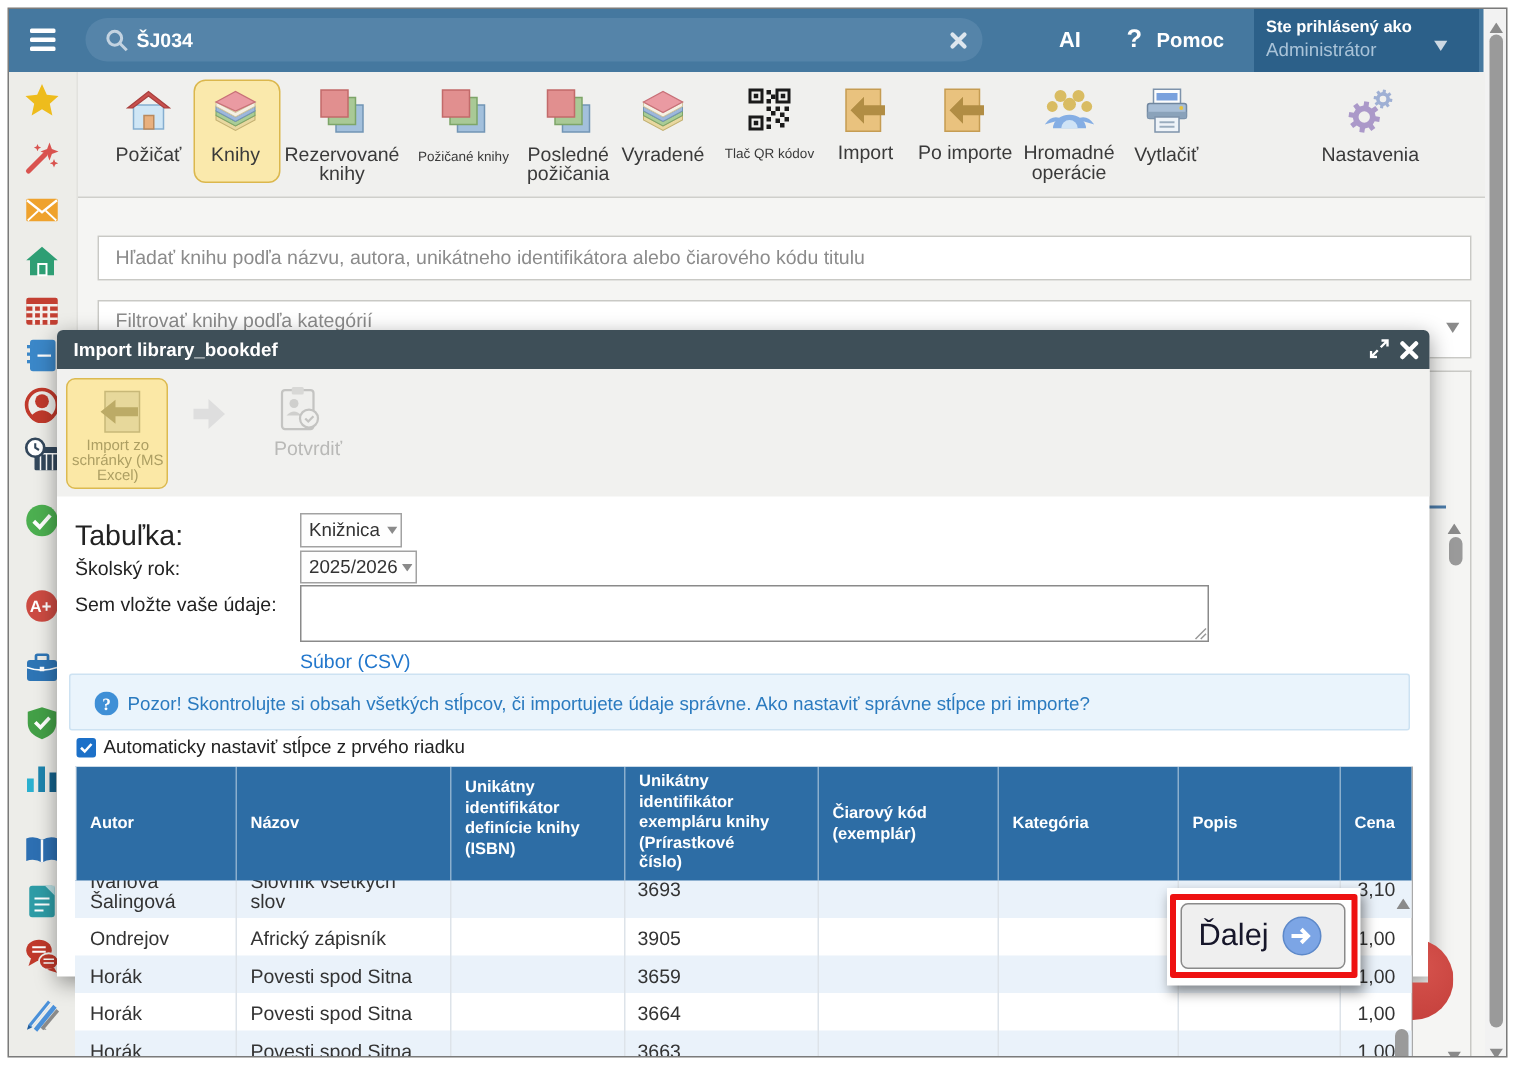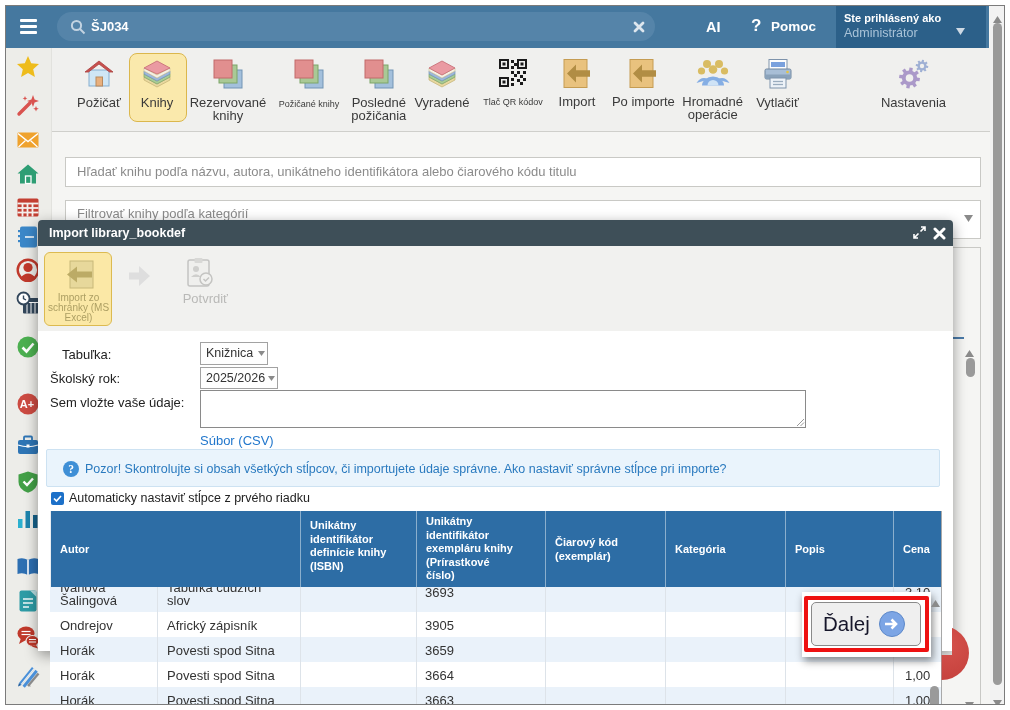--- a/index.html
+++ b/index.html
@@ -31,21 +31,21 @@
 
 #btable { position:absolute; left:44px; top:505px; width:892px; height:193px; background:#fff; overflow:hidden; border-right:1px solid #a9a9a9; }
 #thead { z-index:2; position:absolute; left:0; top:0; width:892px; height:76px; background:#2d6da5; color:#fff; font-size:11px; font-weight:bold; }
 .th { position:absolute; border-left:1px solid #eaeef2; padding:0 5px 0 9px; }
 .row { position:absolute; left:0; width:892px; height:25px; font-size:13px; color:#333; }
 .stripe { background:#eaf2fa; }
 .cell { position:absolute; white-space:nowrap; font-size:13px; color:#333; }
 .cborder { position:absolute; top:76px; width:1px; height:117px; background:#dde3e9; }
 
 #fab { position:absolute; left:909px; top:620px; width:54px; height:54px; border-radius:50%; background:radial-gradient(circle at 60% 35%, #d5524c, #c13c38); clip-path:polygon(37px 0, 54px 0, 54px 54px, 26.6px 54px, 26.6px 29px, 37px 29px); }
-#popup { position:absolute; left:796px; top:586px; width:129px; height:64.5px; background:#fff; box-shadow:2px 4px 8px rgba(0,0,0,0.45); }
+#popup { position:absolute; left:772px; top:586px; width:129px; height:64.5px; background:#fff; box-shadow:2px 4px 8px rgba(0,0,0,0.45); }
 #redbox { position:absolute; left:1.5px; top:4px; width:125px; height:56px; border:4.5px solid #ee1111; border-radius:2px; }
 #dalejbtn { position:absolute; left:9px; top:10px; width:110px; height:43.5px; background:#efefef; border:1px solid #8a8a8a; border-radius:5px; }
 </style>
 </head>
 <body>
 <div id="app">
 
   <div id="hdr">
     <div id="burger">
       <div style="top:13px"></div>
@@ -336,21 +336,21 @@
           <rect x="4" y="3" width="21" height="26" rx="2" fill="#efefed" stroke="#c4c4c2" stroke-width="1.5"></rect>
           <rect x="10.5" y="1" width="8" height="5" rx="1" fill="#d8d8d6"></rect>
           <circle cx="12" cy="12" r="3" fill="#cfcfcd"></circle>
           <path d="M7 20 q5 -5.5 10 0 z" fill="#cfcfcd"></path>
           <circle cx="22" cy="22" r="6" fill="#f1f1ef" stroke="#c4c4c2" stroke-width="1.5"></circle>
           <path d="M19.5 22 L21.5 24 L25 20.5" fill="none" stroke="#c4c4c2" stroke-width="1.5"></path>
         </svg>
 <div class="abs" style="left:130px;top:45px;width:60px;text-align:right;font-size:13px;color:#b9b9b7;">Potvrdiť</div>
       </div>
     <div id="mform" style="position:absolute;left:0;top:0;width:915px;height:430px;">
-        <div style="position:absolute;font-size:13px;color:#222;left:24px;top:127px;">Tabuľka:</div>
+        <div style="position:absolute;font-size:19px;color:#222;left:12px;top:127px;">Tabuľka:</div>
 <div class="abs" style="left:162px;top:122px;width:68px;height:23px;border:1px solid #a2a2a2;background:#fefefe;font-size:12.5px;color:#333;line-height:21px;padding-left:5px;">Knižnica<span class="abs" style="left:57px;top:8px;line-height:0;"><svg width="7" height="5" viewBox="0 0 7 5">
               <polygon points="0,0 7,0 3.5,5" fill="#8a8a8a"></polygon>
             </svg></span></div>
 <div style="position:absolute;font-size:13px;color:#222;left:12px;top:151px;">Školský rok:</div>
 <div class="abs" style="left:162px;top:147px;width:78px;height:22px;border:1px solid #a2a2a2;background:#fefefe;font-size:12.5px;color:#333;line-height:20px;padding-left:5px;">2025/2026<span class="abs" style="left:67px;top:8px;line-height:0;"><svg width="7" height="5" viewBox="0 0 7 5">
               <polygon points="0,0 7,0 3.5,5" fill="#8a8a8a"></polygon>
             </svg></span></div>
 <div style="position:absolute;font-size:13px;color:#222;left:12px;top:175px;">Sem vložte vaše údaje:</div>
 <div class="abs" style="left:162px;top:170px;width:606px;height:38px;border:1px solid #8a8a8a;background:#fff;">
           <svg class="abs" style="right:0;bottom:0" width="9" height="9" viewBox="0 0 9 9">
@@ -370,21 +370,21 @@
             <path d="M2 5.5 L4.5 8 L9 3" fill="none" stroke="#fff" stroke-width="1.7"></path>
           </svg>
         </div>
 <div class="abs" style="left:31px;top:271px;font-size:12.5px;color:#222;">Automaticky nastaviť stĺpce z prvého riadku</div>
       </div>
   </div>
 
   <div id="btable">
       <div class="row stripe" style="top:76px;height:25px;"></div>
       <span class="cell" style="left:10px;top:68.5px;">Ivanová</span>
-      <span class="cell" style="left:117px;top:68.5px;">Tabuľka cudzích</span>
+      <span class="cell" style="left:117px;top:68.5px;">Slovník všetkých</span>
       <span class="cell" style="left:10px;top:82px;">Šalingová</span>
       <span class="cell" style="left:117px;top:82px;">slov</span>
       <span class="cell" style="left:375px;top:74px;">3693</span>
       <span class="cell" style="left:855px;top:74px;">3,10</span>
       <div class="row" style="top:101px;height:25px;"></div>
       <span class="cell" style="left:10px;top:107px;">Ondrejov</span>
       <span class="cell" style="left:117px;top:107px;">Africký zápisník</span>
       <span class="cell" style="left:375px;top:107px;">3905</span>
       <span class="cell" style="left:855px;top:107px;">1,00</span>
       <div class="row stripe" style="top:126px;height:25px;"></div>
@@ -404,20 +404,21 @@
       <span class="cell" style="left:855px;top:182px;">1,00</span>
       <div class="cborder" style="left:107px;"></div>
       <div class="cborder" style="left:250px;"></div>
       <div class="cborder" style="left:366px;"></div>
       <div class="cborder" style="left:495px;"></div>
       <div class="cborder" style="left:615px;"></div>
       <div class="cborder" style="left:735px;"></div>
       <div class="cborder" style="left:843px;"></div>
       <div id="thead">
         <div class="th" style="left:0px;width:107px;height:76px;padding-top:32px;line-height:13.5px;">Autor</div>
+        <div class="th" style="left:107px;width:143px;height:76px;border-left:1px solid rgba(255,255,255,0.45);padding-top:32px;line-height:13.5px;">Názov</div>
         <div class="th" style="left:250px;width:116px;height:76px;border-left:1px solid rgba(255,255,255,0.45);padding-top:8px;line-height:13.5px;">Unikátny<br>identifikátor<br>definície knihy<br>(ISBN)</div>
         <div class="th" style="left:366px;width:129px;height:76px;border-left:1px solid rgba(255,255,255,0.45);padding-top:4px;line-height:13.5px;">Unikátny<br>identifikátor<br>exempláru knihy<br>(Prírastkové<br>číslo)</div>
         <div class="th" style="left:495px;width:120px;height:76px;border-left:1px solid rgba(255,255,255,0.45);padding-top:25px;line-height:13.5px;">Čiarový kód<br>(exemplár)</div>
         <div class="th" style="left:615px;width:120px;height:76px;border-left:1px solid rgba(255,255,255,0.45);padding-top:32px;line-height:13.5px;">Kategória</div>
         <div class="th" style="left:735px;width:108px;height:76px;border-left:1px solid rgba(255,255,255,0.45);padding-top:32px;line-height:13.5px;">Popis</div>
         <div class="th" style="left:843px;width:48.6px;height:76px;border-left:1px solid rgba(255,255,255,0.45);padding-top:32px;line-height:13.5px;">Cena</div>
       </div>
       <div class="abs" style="left:879.5px;top:175px;width:9px;height:22px;background:#9a9a9a;border-radius:4.5px;"></div>
     </div>
 

